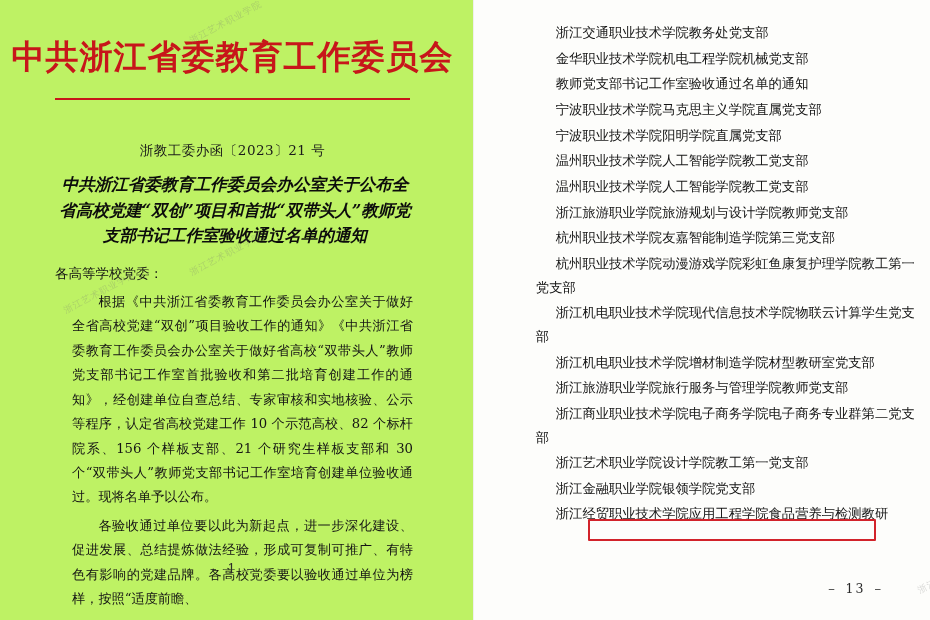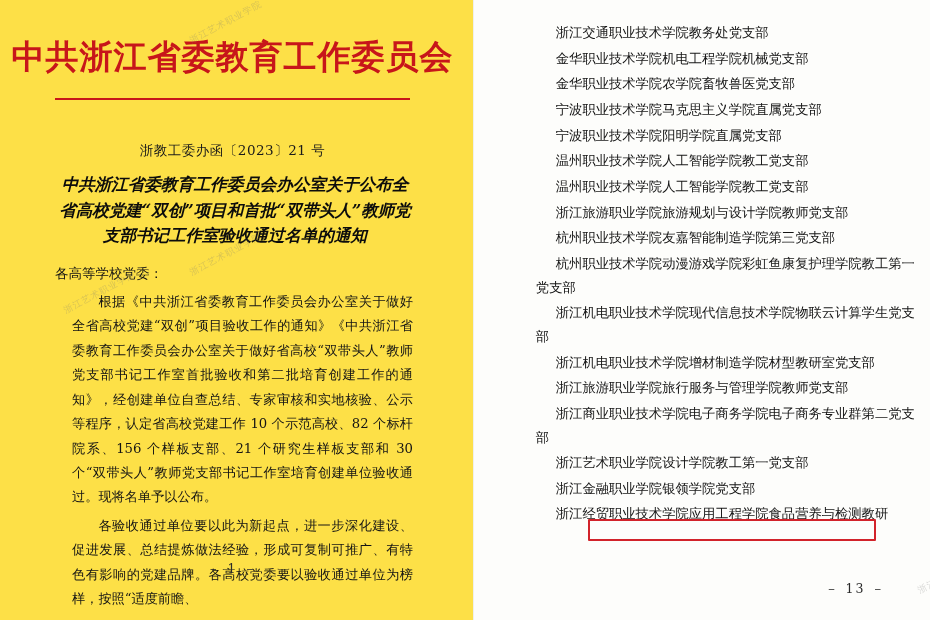--- a/index.html
+++ b/index.html
@@ -18,21 +18,21 @@
   .page {
     position: absolute;
     inset: 0;
     display: flex;
   }
   
   .left-page {
     position: relative;
     width: 482px;
     height: 620px;
-    background: #fde047;
+    background: #bef264;
     overflow: hidden;
   }
   .right-page {
     position: relative;
     width: 465px;
     height: 620px;
     background: #fdfdfb;
     overflow: hidden;
     border-left: 1px solid #efefec;
   }
@@ -196,21 +196,21 @@
     <div class="watermark wm1">浙江艺术职业学院</div>
     <div class="watermark wm2">浙江艺术职业学院</div>
     <div class="watermark wm3">浙江艺术职业学院</div>
   </div>
 
   <div class="right-page">
 
     <div class="list" id="list-container">
         <p class="list-item indent">浙江交通职业技术学院教务处党支部</p>
         <p class="list-item indent">金华职业技术学院机电工程学院机械党支部</p>
-        <p class="list-item indent">金华职业技术学院农学院畜牧兽医党支部</p>
+        <p class="list-item indent">教师党支部书记工作室验收通过名单的通知</p>
         <p class="list-item indent">宁波职业技术学院马克思主义学院直属党支部</p>
         <p class="list-item indent">宁波职业技术学院阳明学院直属党支部</p>
         <p class="list-item indent">温州职业技术学院人工智能学院教工党支部</p>
         <p class="list-item indent">温州职业技术学院人工智能学院教工党支部</p>
         <p class="list-item indent">浙江旅游职业学院旅游规划与设计学院教师党支部</p>
         <p class="list-item indent">杭州职业技术学院友嘉智能制造学院第三党支部</p>
         <p class="list-item indent">杭州职业技术学院动漫游戏学院彩虹鱼康复护理学院教工第一党支部</p>
         <p class="list-item indent">浙江机电职业技术学院现代信息技术学院物联云计算学生党支部</p>
         <p class="list-item indent">浙江机电职业技术学院增材制造学院材型教研室党支部</p>
         <p class="list-item indent">浙江旅游职业学院旅行服务与管理学院教师党支部</p>

